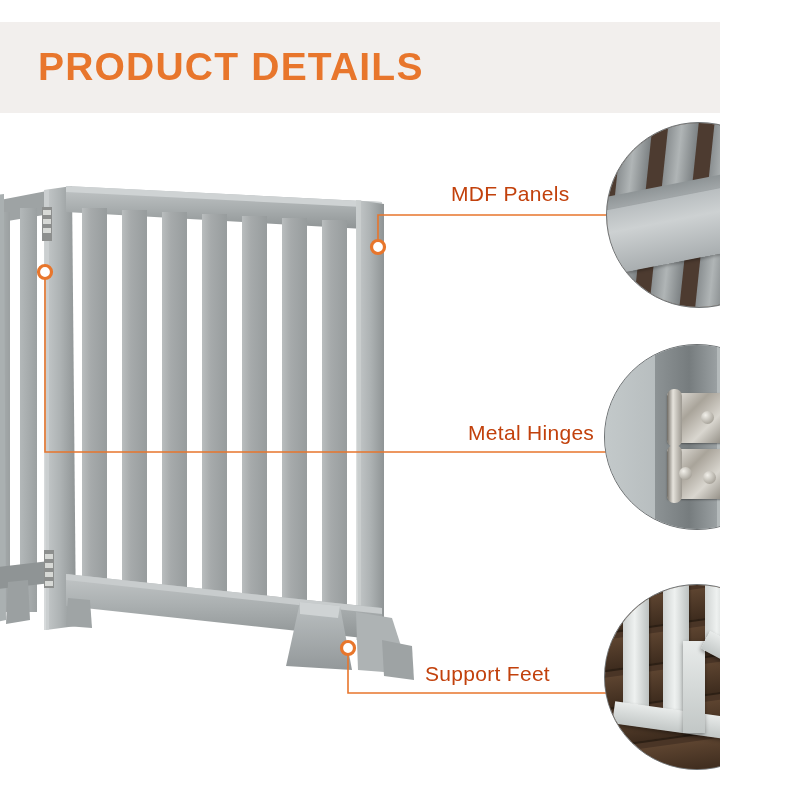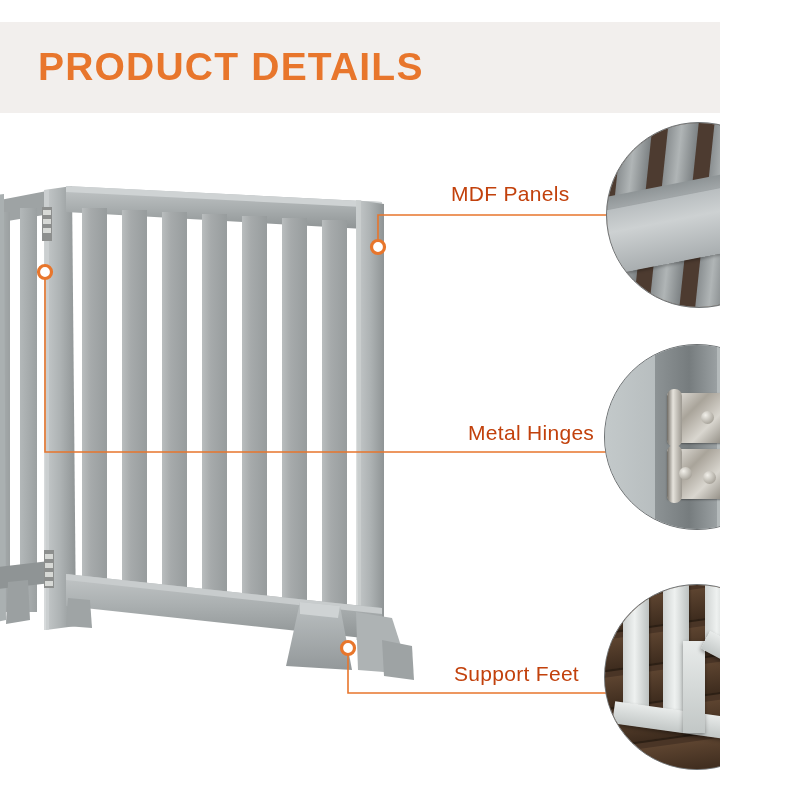--- a/index.html
+++ b/index.html
@@ -27,21 +27,21 @@
 
   
   .callout-label{
     position:absolute;
     font-size:21px;color:#c2410c;
     letter-spacing:.3px;white-space:nowrap;
     font-weight:400;
   }
   .lbl-mdf{left:451px;top:182px;}
   .lbl-hinge{left:440px;top:421px;margin-left:28px;}
-  .lbl-feet{left:454px;top:662px;}
+  .lbl-feet{left:425px;top:662px;}
 
   
   .inset{
     position:absolute;width:186px;height:186px;border-radius:50%;
     overflow:hidden;border:1px solid #6e7274;box-sizing:border-box;
     background:#b9bdbe;
   }
   .inset-mdf{left:606px;top:122px;}
   .inset-hinge{left:604px;top:344px;}
   .inset-feet{left:604px;top:584px;}

